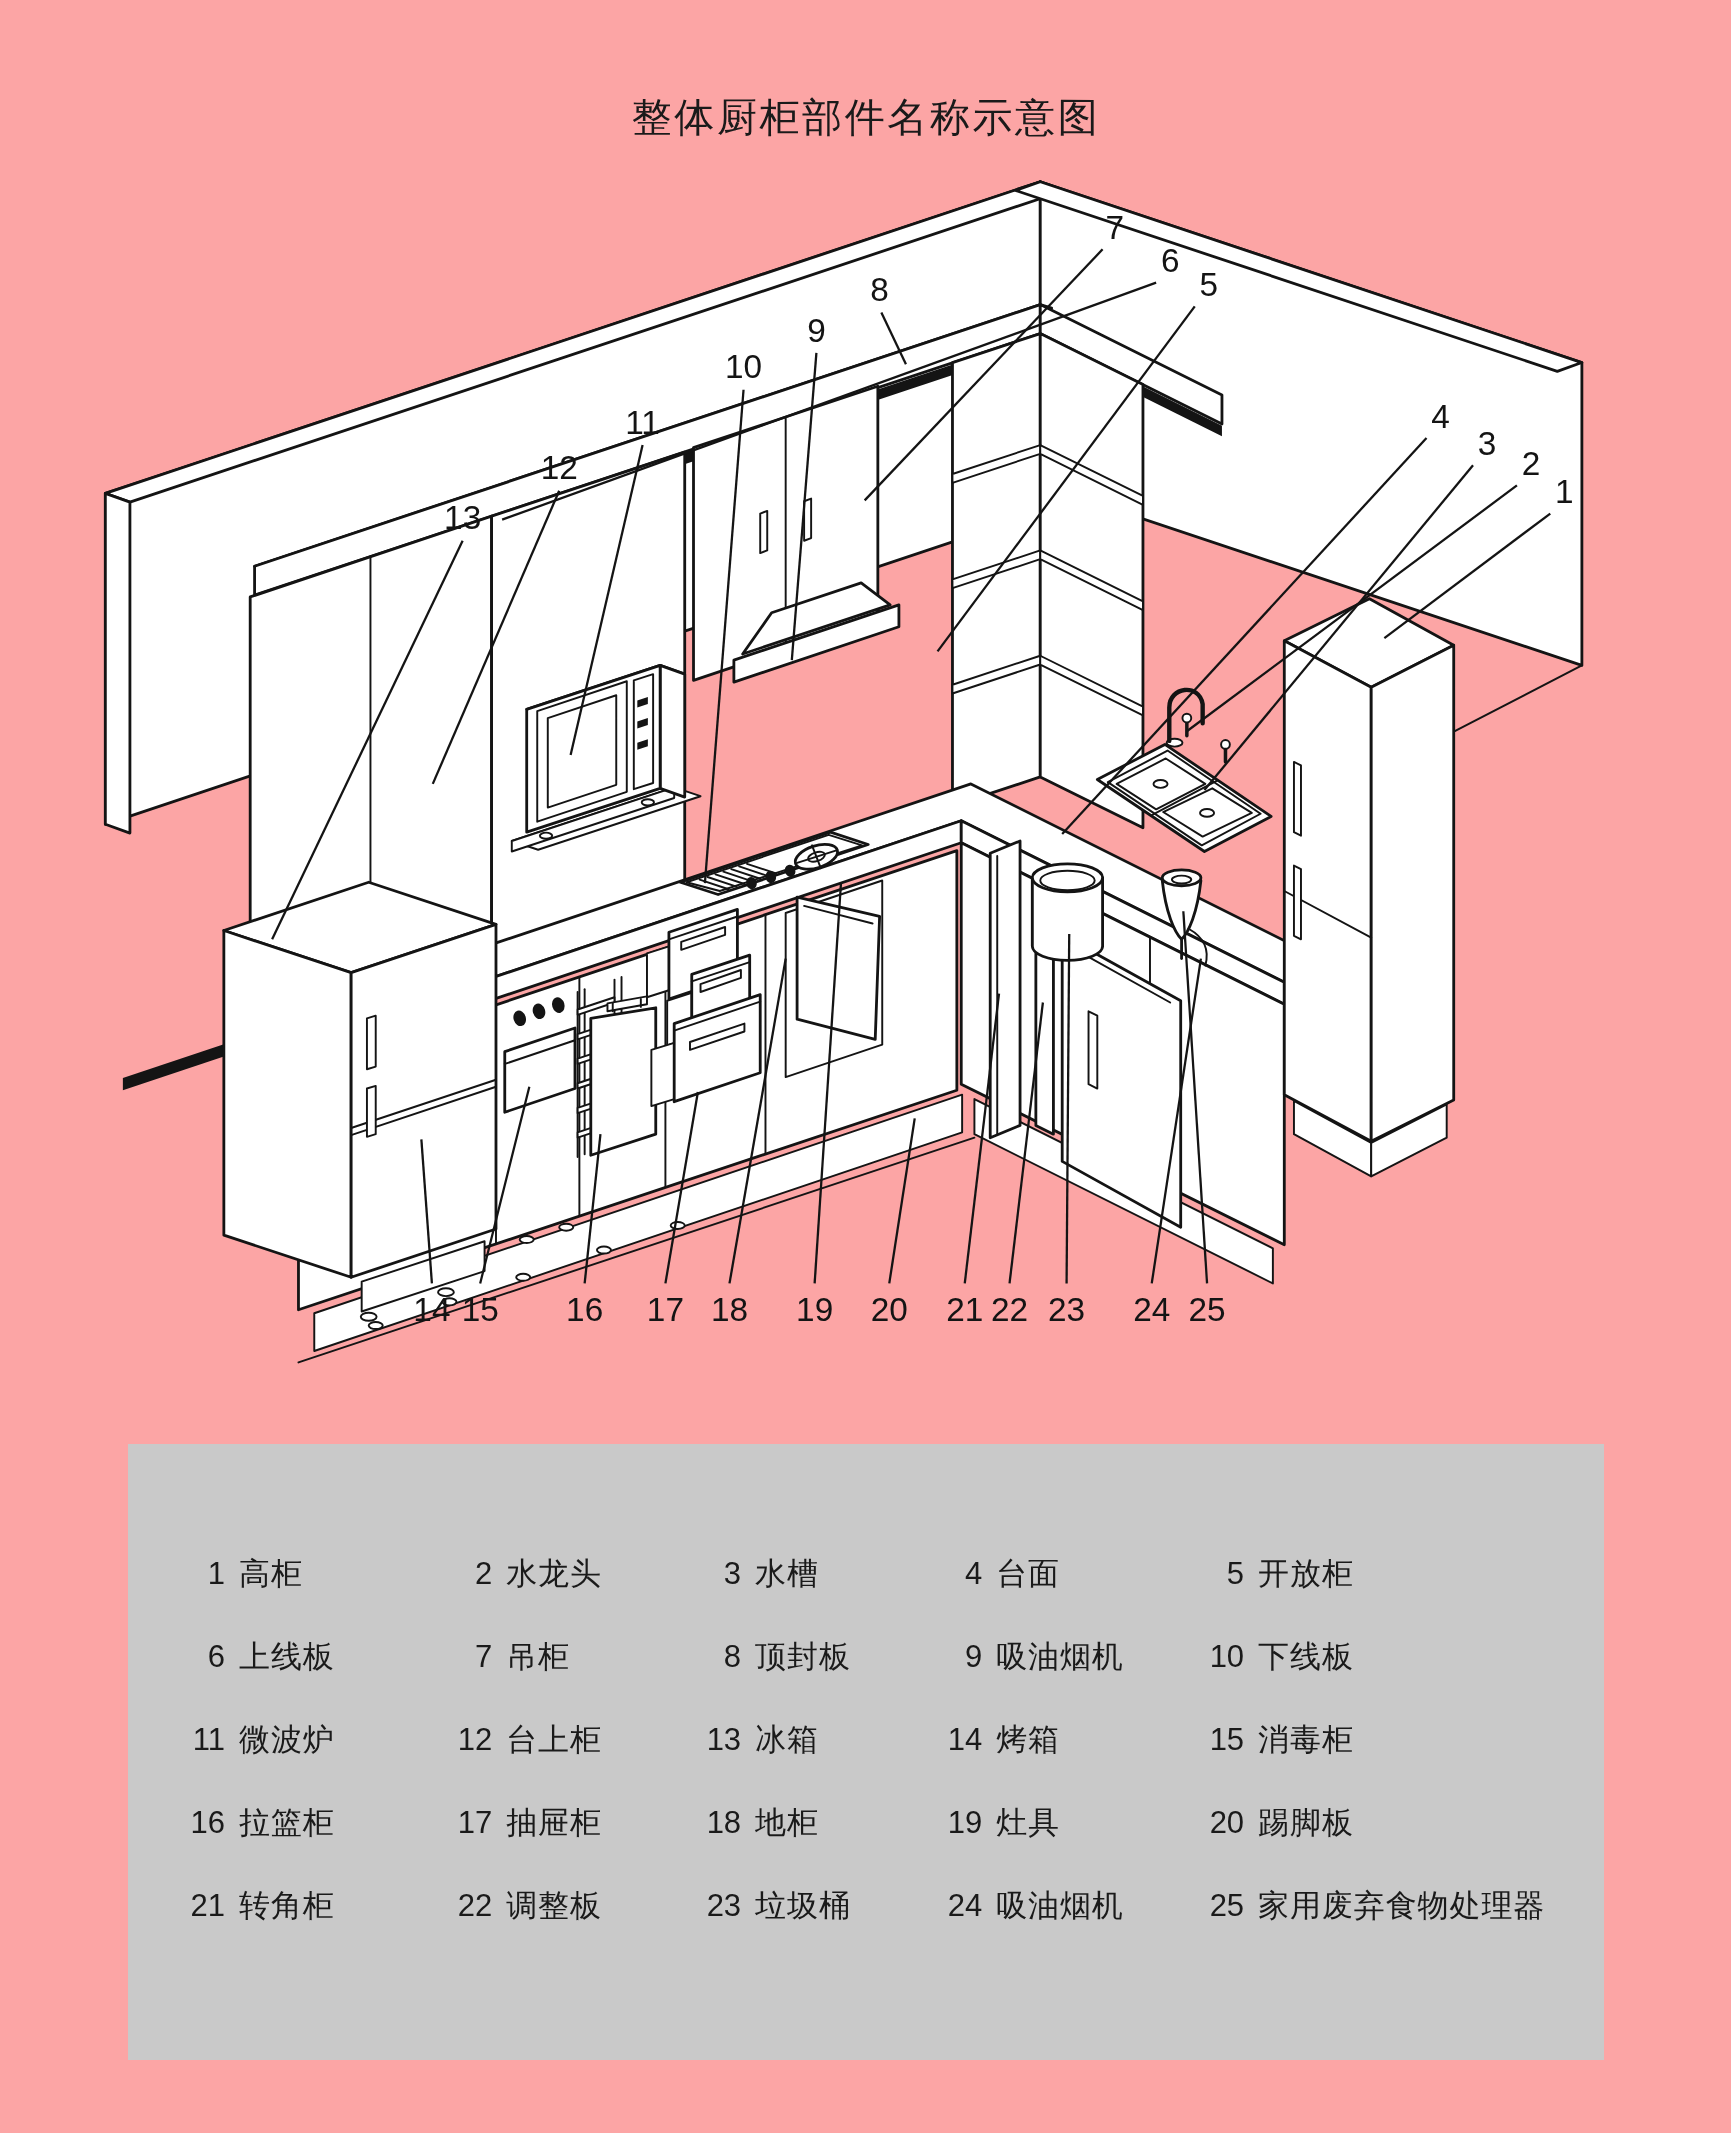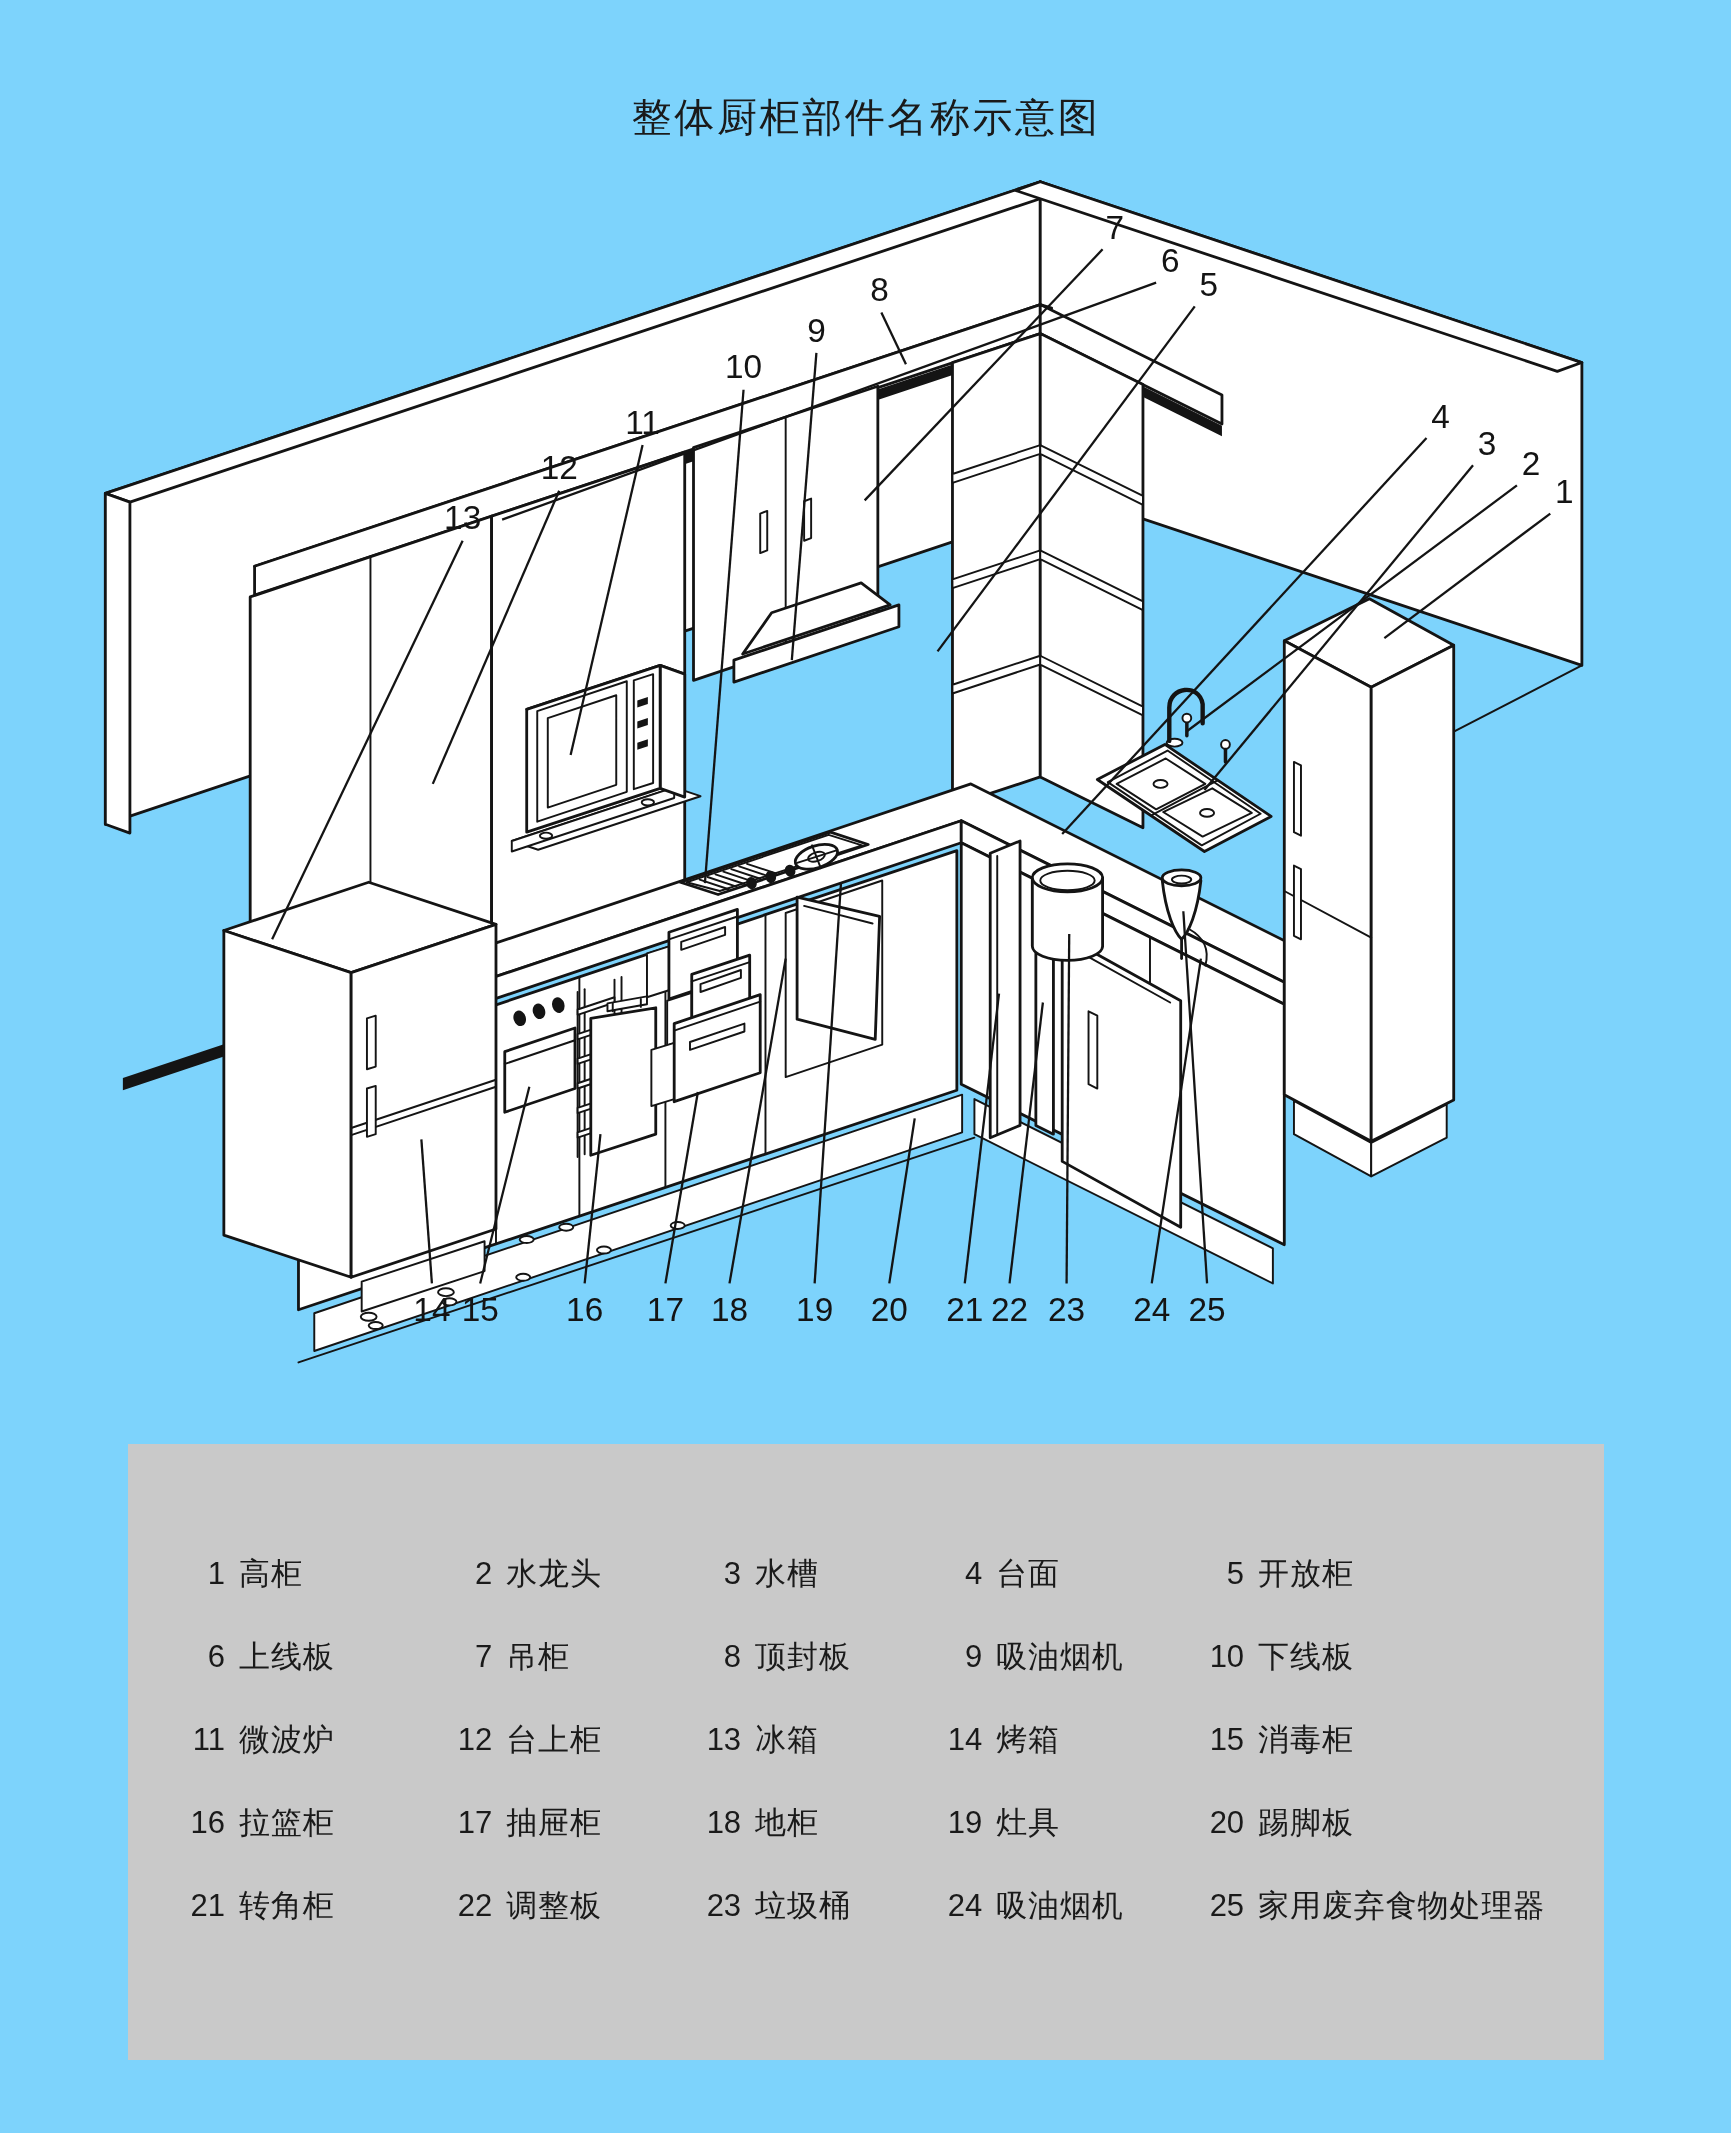--- a/index.html
+++ b/index.html
@@ -1,16 +1,16 @@
 <!DOCTYPE html>
 <html style="font-size:14px"><head>
 <meta charset="utf-8">
 <style>
   html,body{margin:0;padding:0;background:#ffffff;}
-  #page{position:relative;width:1732px;height:2133px;background:#7dd3fc;overflow:hidden;
+  #page{position:relative;width:1732px;height:2133px;background:#fca5a5;overflow:hidden;
         font-family:"Liberation Sans","DejaVu Sans",sans-serif;color:#141414;}
   .title{position:absolute;top:90px;left:0;width:100%;text-align:center;
          font-size:40px;letter-spacing:2.6px;color:#1a1a1a;}
   #diagram-svg{position:absolute;top:0;left:0;}
   .fw{fill:#ffffff;stroke:#141414;stroke-width:3.2;stroke-linejoin:round;stroke-linecap:round;}
   .fw2{fill:#ffffff;stroke:#141414;stroke-width:2.2;stroke-linejoin:round;stroke-linecap:round;}
   .ln{fill:none;stroke:#141414;stroke-width:3.2;stroke-linejoin:round;stroke-linecap:round;}
   .ln2{fill:none;stroke:#141414;stroke-width:2.2;stroke-linejoin:round;stroke-linecap:round;}
   .fb{fill:#141414;stroke:none;}
   .callout-line{stroke:#141414;stroke-width:2.6;fill:none;}

